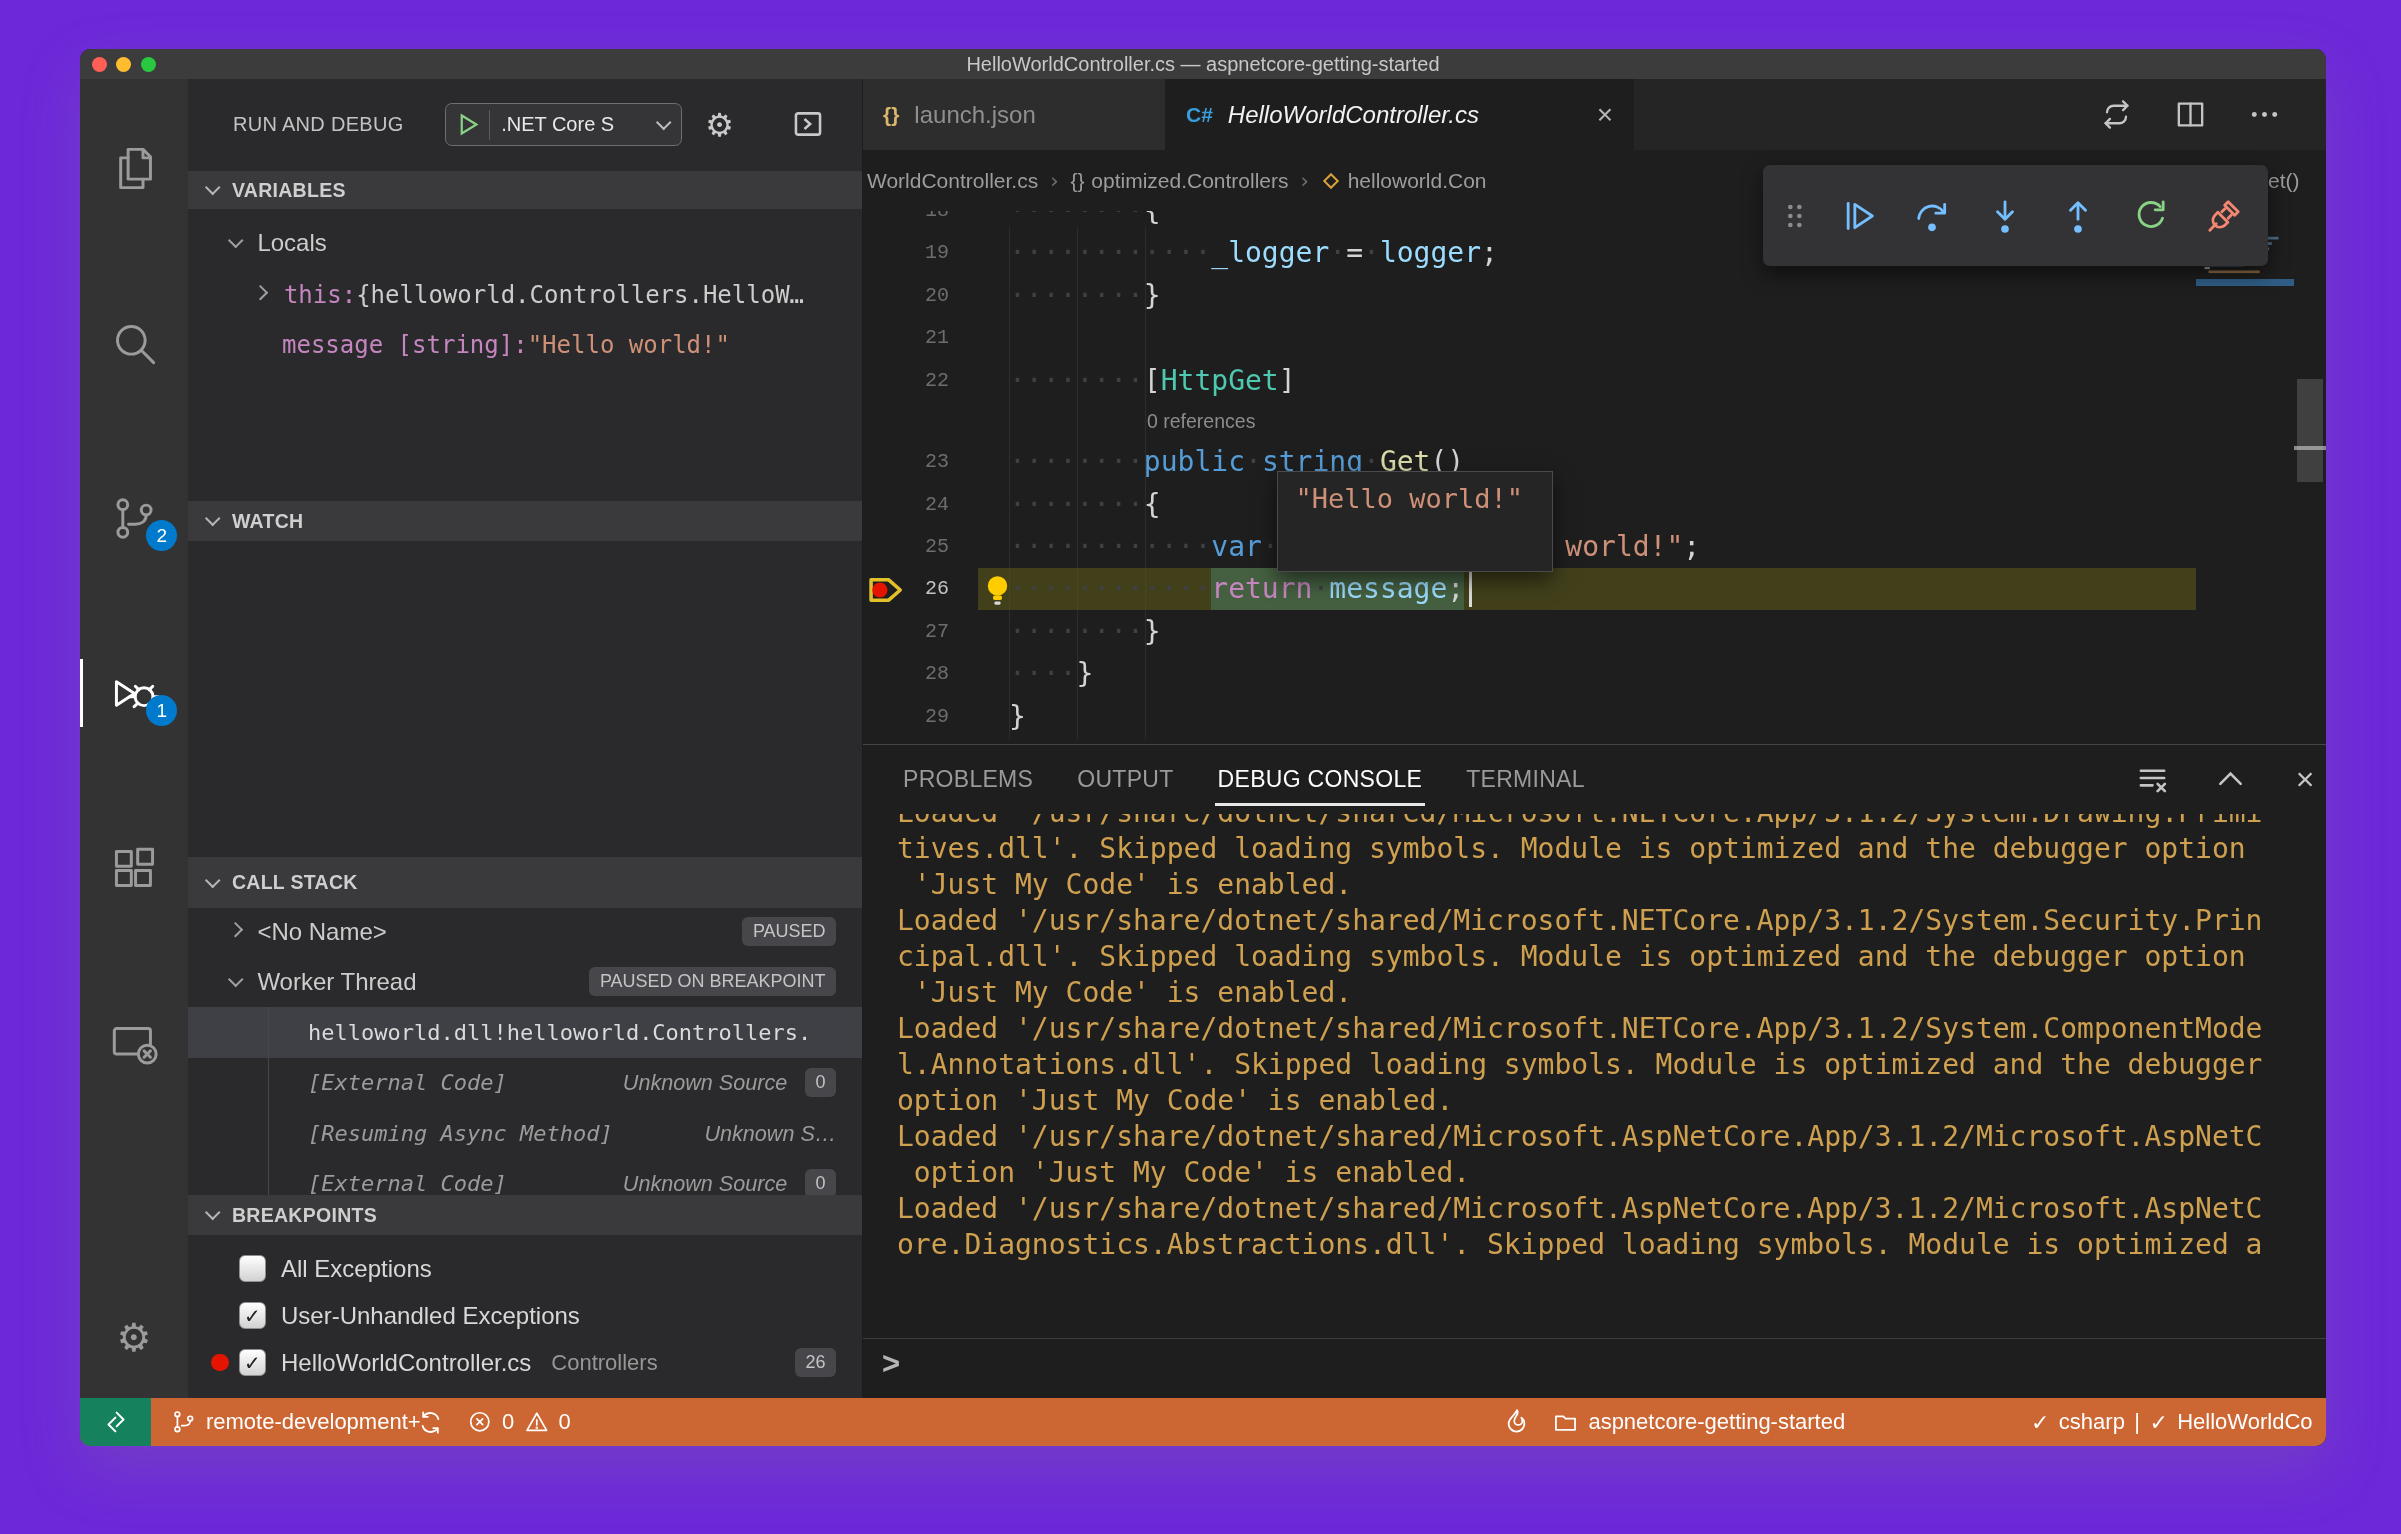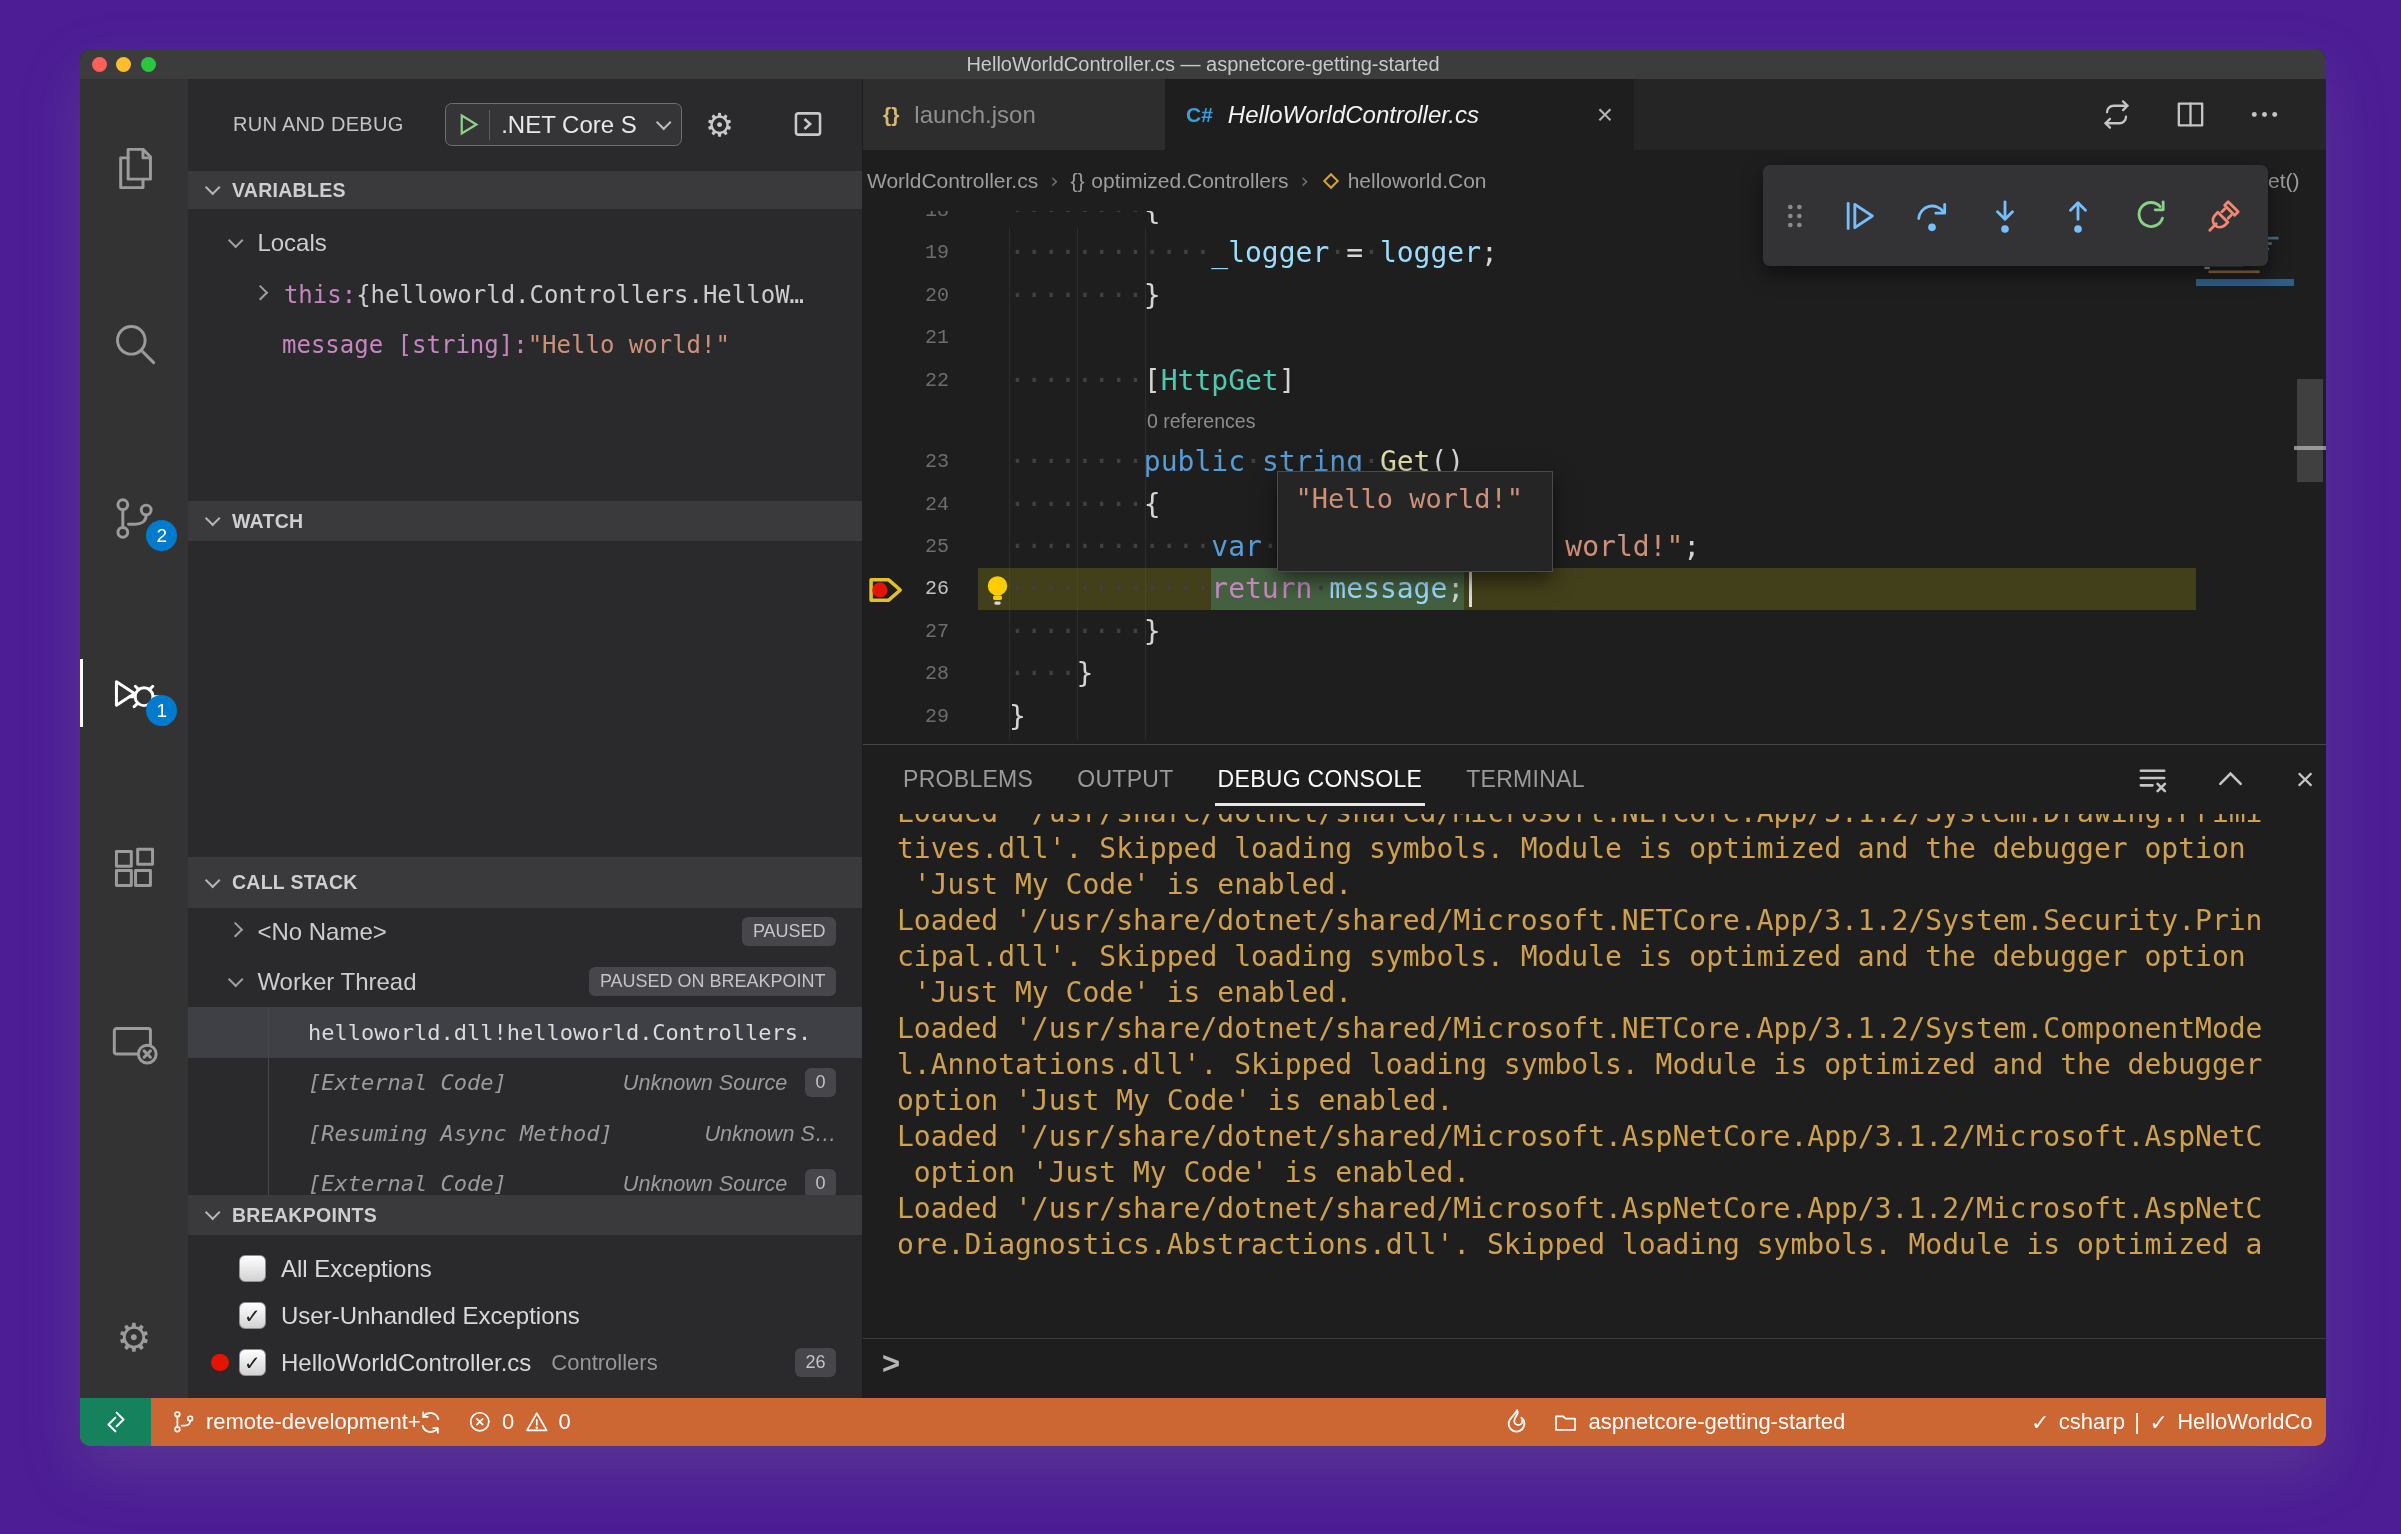--- a/index.html
+++ b/index.html
@@ -1,16 +1,16 @@
 <!DOCTYPE html>
 <html style="font-size:10.8px"><head>
 <meta charset="utf-8">
 <style>
   html,body{margin:0;padding:0;background:#000;}
-  .screen{position:relative;width:2401px;height:1535px;background:#4c1d95;overflow:hidden;font-family:"Liberation Sans",sans-serif;}
+  .screen{position:relative;width:2401px;height:1535px;background:#6d28d9;overflow:hidden;font-family:"Liberation Sans",sans-serif;}
   .window{position:absolute;left:80px;top:49px;width:2246px;height:1397px;background:#1e1e1e;border-radius:10.8px;overflow:hidden;box-shadow:0 23.6px 61px rgba(140,140,140,.22);}
 
   
   .titlebar{position:absolute;left:0;top:0;width:100%;height:30px;background:#3c3c3c;}
   .tl{position:absolute;top:8px;width:15px;height:15px;border-radius:50%;}
   .tl.red{left:12px;background:#ff5f57;}
   .tl.yel{left:36px;background:#febc2e;}
   .tl.grn{left:61px;background:#28c840;}
   .title-text{position:absolute;left:0;right:0;top:0;height:30px;line-height:30px;text-align:center;color:#c8c8c8;font-size:20px;}
 
@@ -22,21 +22,21 @@
   .act.active::before{content:"";position:absolute;left:0;top:2.7px;bottom:2.7px;width:2.7px;background:#fff;}
   .badge-blue{position:absolute;right:10.8px;bottom:4px;width:31px;height:31px;border-radius:50%;background:#007acc;color:#fff;font-size:19px;display:flex;align-items:center;justify-content:center;}
   .gear-glyph{font-family:"DejaVu Sans",sans-serif;font-size:39px;color:#9b9b9b;}
 
   
   .sidebar{position:absolute;left:108px;top:30px;width:675px;height:1319px;background:#2a2a2c;border-right:1.3px solid #1c1c1c;box-sizing:border-box;}
   .run-title{position:absolute;left:45px;top:20px;height:51px;line-height:51px;color:#c3c3c3;font-size:20px;letter-spacing:0.3px;}
   .launch-box{position:absolute;left:257px;top:24px;width:237px;height:43px;border:1.3px solid #6f6f6f;border-radius:6.7px;background:#353537;display:flex;align-items:center;box-sizing:border-box;}
   .launch-box svg{margin:0 6.7px 0 9.4px;}
   .launch-div{width:1.3px;height:30px;background:#5c5c5c;margin-right:10.8px;}
-  .launch-label{color:#e8e8e8;font-size:24px;flex:1;white-space:nowrap;overflow:hidden;}
+  .launch-label{color:#e8e8e8;font-size:20px;flex:1;white-space:nowrap;overflow:hidden;}
   .chv{display:inline-block;width:9.4px;height:9.4px;border-right:2px solid #bdbdbd;border-bottom:2px solid #bdbdbd;transform:rotate(45deg);}
   .chv.r{transform:rotate(-45deg);}
   .launch-box .chv{margin:-4px 12px 0 5.4px;}
   .side-gear{position:absolute;left:510px;top:24px;width:43px;height:43px;display:flex;align-items:center;justify-content:center;font-family:"DejaVu Sans",sans-serif;font-size:32px;color:#c9c9c9;}
   .openpanel{position:absolute;left:602px;top:27px;width:36px;height:36px;display:flex;align-items:center;justify-content:center;color:#c9c9c9;}
   .openpanel svg{stroke:currentColor;fill:none;stroke-width:1.8;}
 
   .sect{position:absolute;left:0;width:100%;height:40px;background:#3a3a3d;display:flex;align-items:center;gap:13.5px;padding-left:19px;box-sizing:border-box;color:#cfcfcf;font-size:19.5px;font-weight:bold;letter-spacing:0.3px;z-index:3;}
   .sect .chv{margin-top:-4px;border-color:#b5b5b5;}
 

